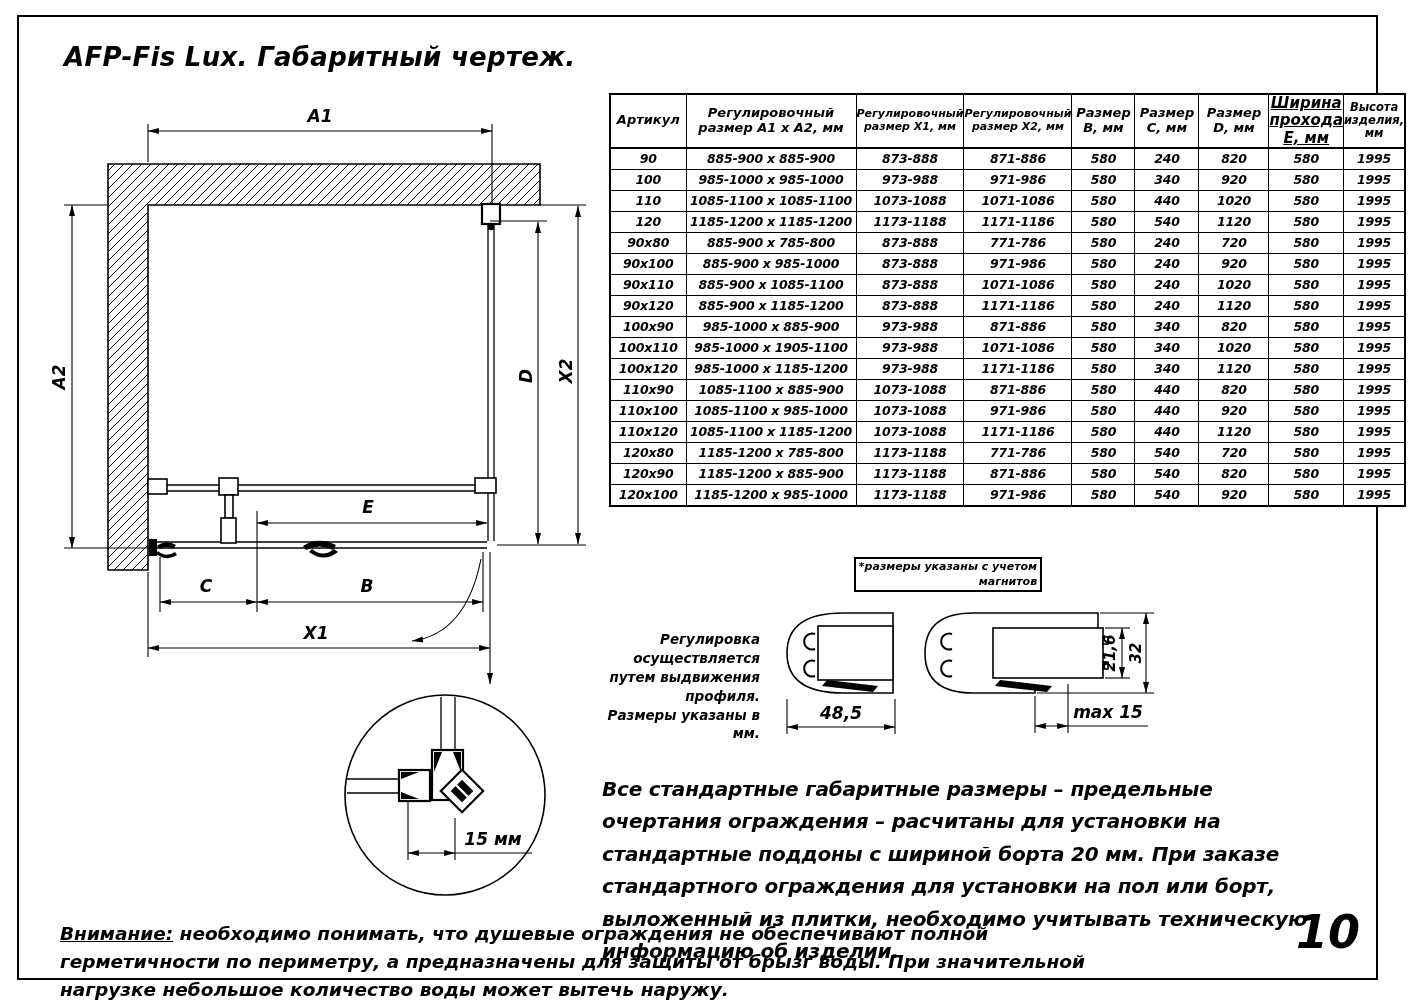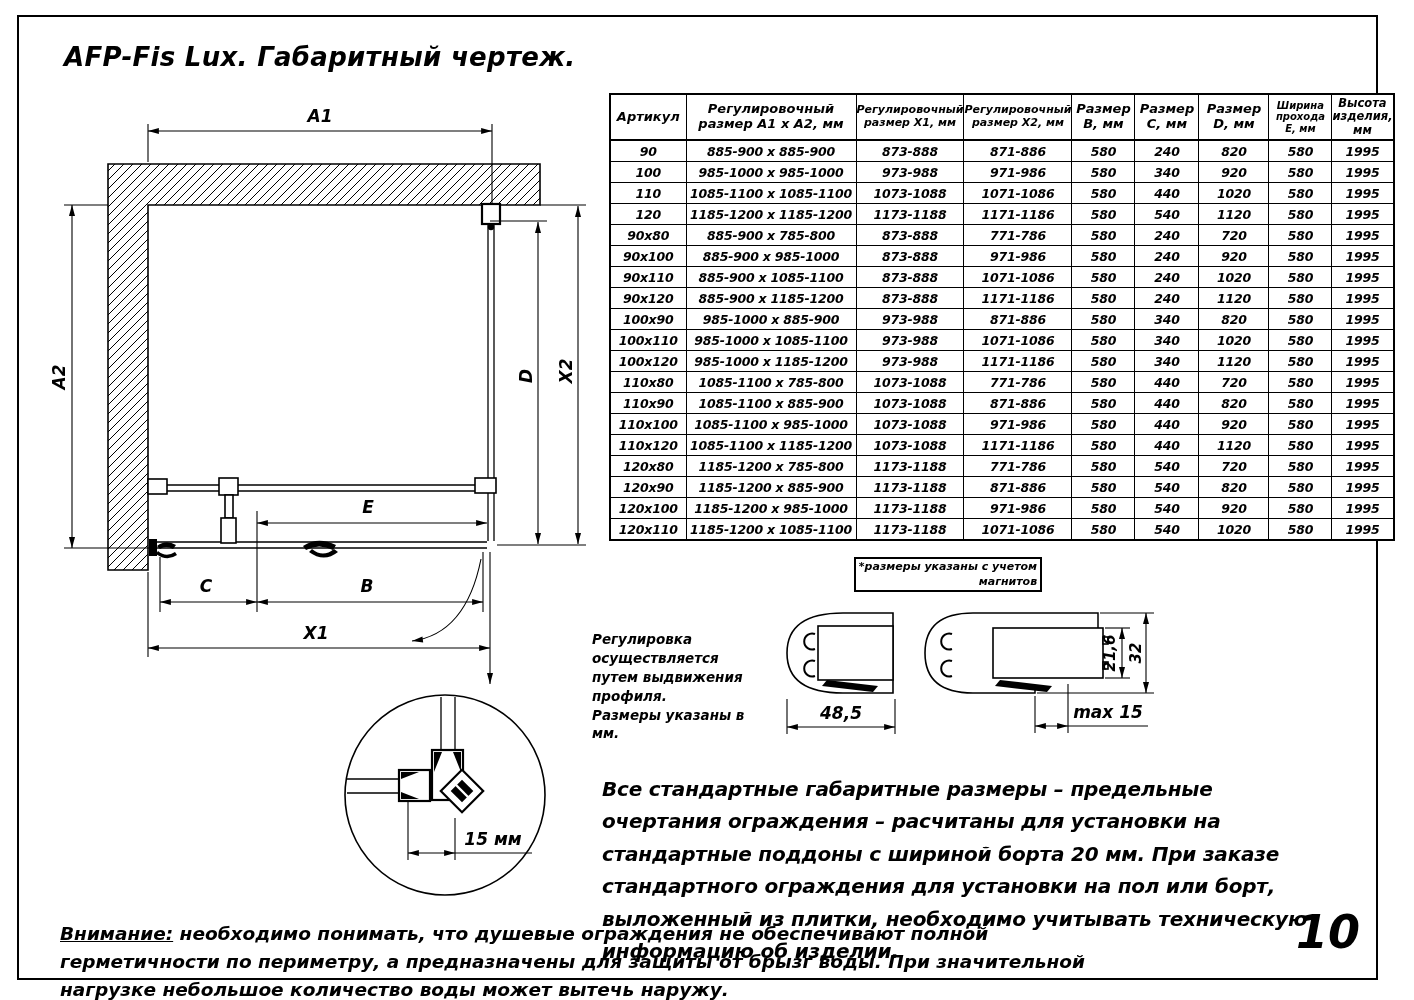--- a/index.html
+++ b/index.html
@@ -12,27 +12,27 @@
   #dim-table{position:absolute;left:609px;top:93px;border-collapse:collapse;table-layout:fixed;background:#fff;}
   #dim-table th,#dim-table td{border:1px solid #000;text-align:center;vertical-align:middle;padding:0;
         font-style:italic;font-weight:bold;overflow:hidden;}
   #dim-table{border:2px solid #000;}
   #dim-table thead th{height:44px;white-space:pre-line;line-height:1.15;border-bottom:2px solid #000;}
   #dim-table td{height:20px;font-size:12.5px;letter-spacing:-.2px;}
   #dim-table th:nth-child(1){font-size:13px;margin-top:28px;}
   #dim-table th:nth-child(2){font-size:13px;}
   #dim-table th:nth-child(3),#dim-table th:nth-child(4){font-size:11px;}
   #dim-table th:nth-child(5),#dim-table th:nth-child(6),#dim-table th:nth-child(7){font-size:13px;}
-  #dim-table th:nth-child(8){font-size:10px;}
+  #dim-table th:nth-child(8){font-size:15px;text-decoration:underline;}
   #dim-table th:nth-child(9){font-size:11.5px;}
   #footnote-box{left:854px;top:557px;width:184px;height:31px;border:2px solid #000;background:#fff;
         font:italic bold 11px "DejaVu Sans",sans-serif;text-align:right;line-height:1.35;
         white-space:pre-line;display:flex;align-items:center;justify-content:center;}
   
-  #adjust-note{left:592px;top:630px;width:168px;
+  #adjust-note{left:592px;top:630px;width:168px;text-align:right;
         font:italic bold 13.5px "DejaVu Sans",sans-serif;line-height:1.4;}
   #standard-note{left:602px;top:773px;width:716px;
         font:italic bold 20px "DejaVu Sans",sans-serif;line-height:1.62;letter-spacing:-.2px;}
   #warning-note{left:60px;top:920px;width:1090px;
         font:italic bold 18.5px "DejaVu Sans",sans-serif;line-height:1.5;}
   #warning-note .ul{text-decoration:underline;margin-top:40px;}
   #page-number{left:1288px;top:905px;width:80px;text-align:center;
         font:italic bold 46px "DejaVu Sans",sans-serif;}
   
   #dwg{position:absolute;left:0;top:0;}
@@ -336,52 +336,41 @@
           <td>973-988</td>
           <td>871-886</td>
           <td>580</td>
           <td>340</td>
           <td>820</td>
           <td>580</td>
           <td>1995</td>
         </tr>
         <tr>
           <td>100x110</td>
-          <td>985-1000 x 1085-1100</td>
+          <td>985-1000 x 1905-1100</td>
           <td>973-988</td>
           <td>1071-1086</td>
           <td>580</td>
           <td>340</td>
           <td>1020</td>
           <td>580</td>
           <td>1995</td>
         </tr>
         <tr>
           <td>100x120</td>
           <td>985-1000 x 1185-1200</td>
           <td>973-988</td>
           <td>1171-1186</td>
           <td>580</td>
           <td>340</td>
           <td>1120</td>
           <td>580</td>
           <td>1995</td>
         </tr>
         <tr>
-          <td>110x80</td>
-          <td>1085-1100 x 785-800</td>
-          <td>1073-1088</td>
-          <td>771-786</td>
-          <td>580</td>
-          <td>440</td>
-          <td>720</td>
-          <td>580</td>
-          <td>1995</td>
-        </tr>
-        <tr>
           <td>110x90</td>
           <td>1085-1100 x 885-900</td>
           <td>1073-1088</td>
           <td>871-886</td>
           <td>580</td>
           <td>440</td>
           <td>820</td>
           <td>580</td>
           <td>1995</td>
         </tr>
@@ -433,31 +422,20 @@
           <td>120x100</td>
           <td>1185-1200 x 985-1000</td>
           <td>1173-1188</td>
           <td>971-986</td>
           <td>580</td>
           <td>540</td>
           <td>920</td>
           <td>580</td>
           <td>1995</td>
         </tr>
-        <tr>
-          <td>120x110</td>
-          <td>1185-1200 x 1085-1100</td>
-          <td>1173-1188</td>
-          <td>1071-1086</td>
-          <td>580</td>
-          <td>540</td>
-          <td>1020</td>
-          <td>580</td>
-          <td>1995</td>
-        </tr>
       </tbody>
   </table>
 
   <div id="footnote-box" class="abs">*размеры указаны с учетом
 магнитов</div>
 
   <div id="adjust-note" class="abs" style="white-space:pre-line">Регулировка осуществляется
 путем выдвижения профиля.
 Размеры указаны в мм.</div>
 

